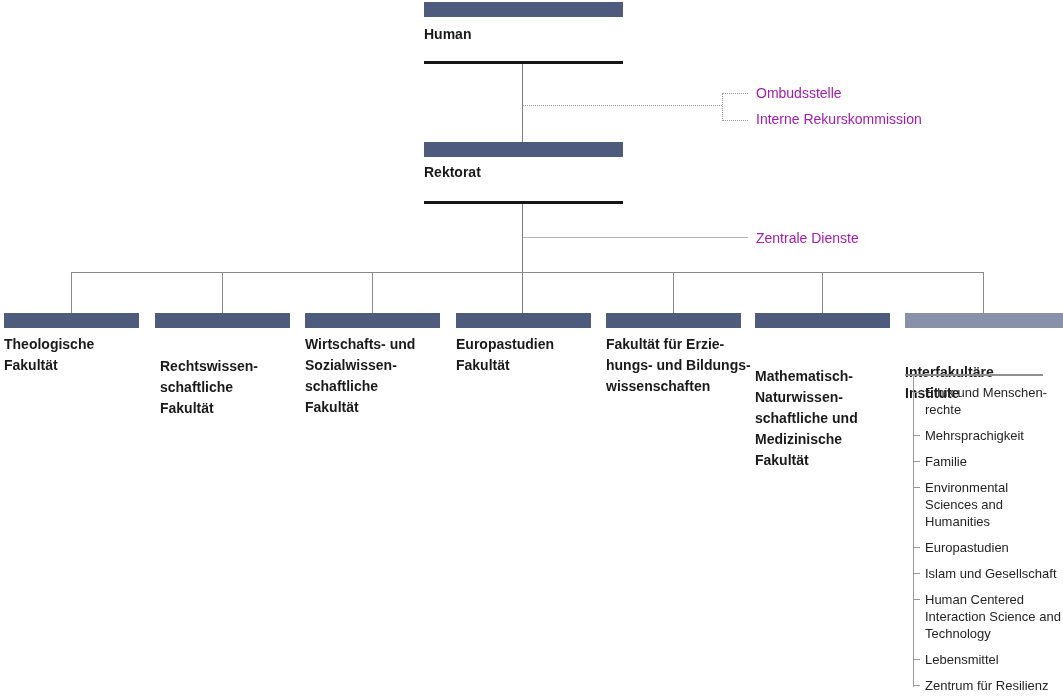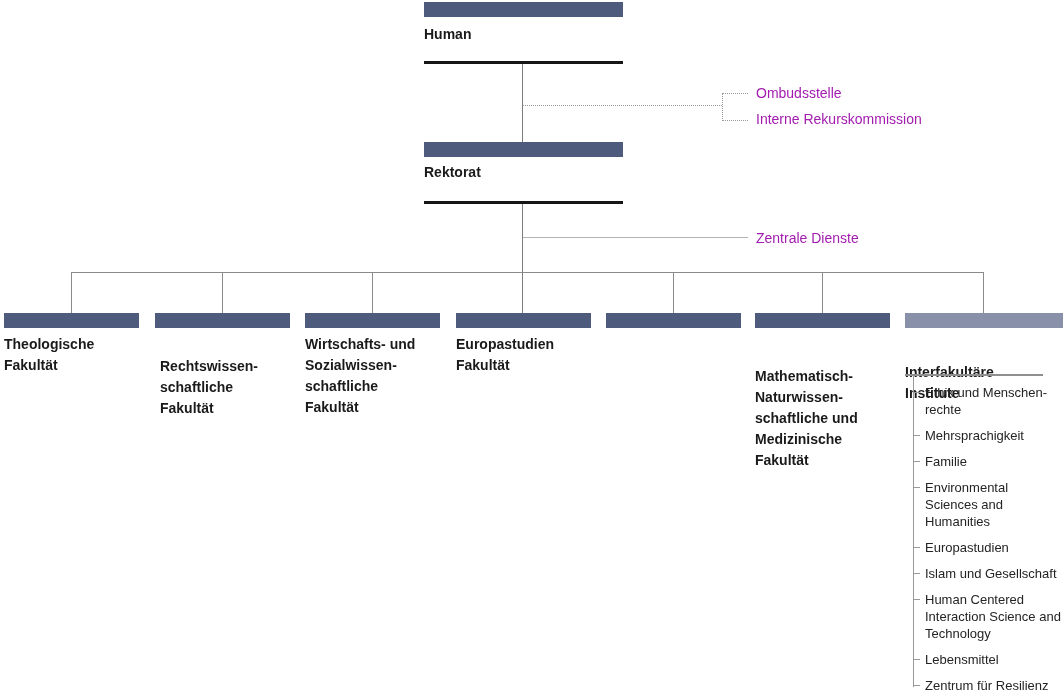--- a/index.html
+++ b/index.html
@@ -145,20 +145,23 @@
 Fakultät</div>
   <div class="blabel" style="left:160px; top:334px; width:148px;margin-top:22px;">Rechtswissen-
 schaftliche
 Fakultät</div>
   <div class="blabel" style="left:305px; top:334px; width:148px;">Wirtschafts- und
 Sozialwissen-
 schaftliche
 Fakultät</div>
   <div class="blabel" style="left:456px; top:334px; width:148px;">Europastudien
 Fakultät</div>
+  <div class="blabel" style="left:606px; top:334px; width:150px;">Fakultät für Erzie-
+hungs- und Bildungs-
+wissenschaften</div>
   <div class="blabel" style="left:755px; top:334px; width:148px;margin-top:32px;">Mathematisch-
 Naturwissen-
 schaftliche und
 Medizinische
 Fakultät</div>
   <div class="blabel" style="left:905px; top:334px; width:158px;margin-top:28px;">Interfakultäre
 Institute</div>
 
   <div id="institutes-rule"></div>
   <div id="institutes-vline"></div>

